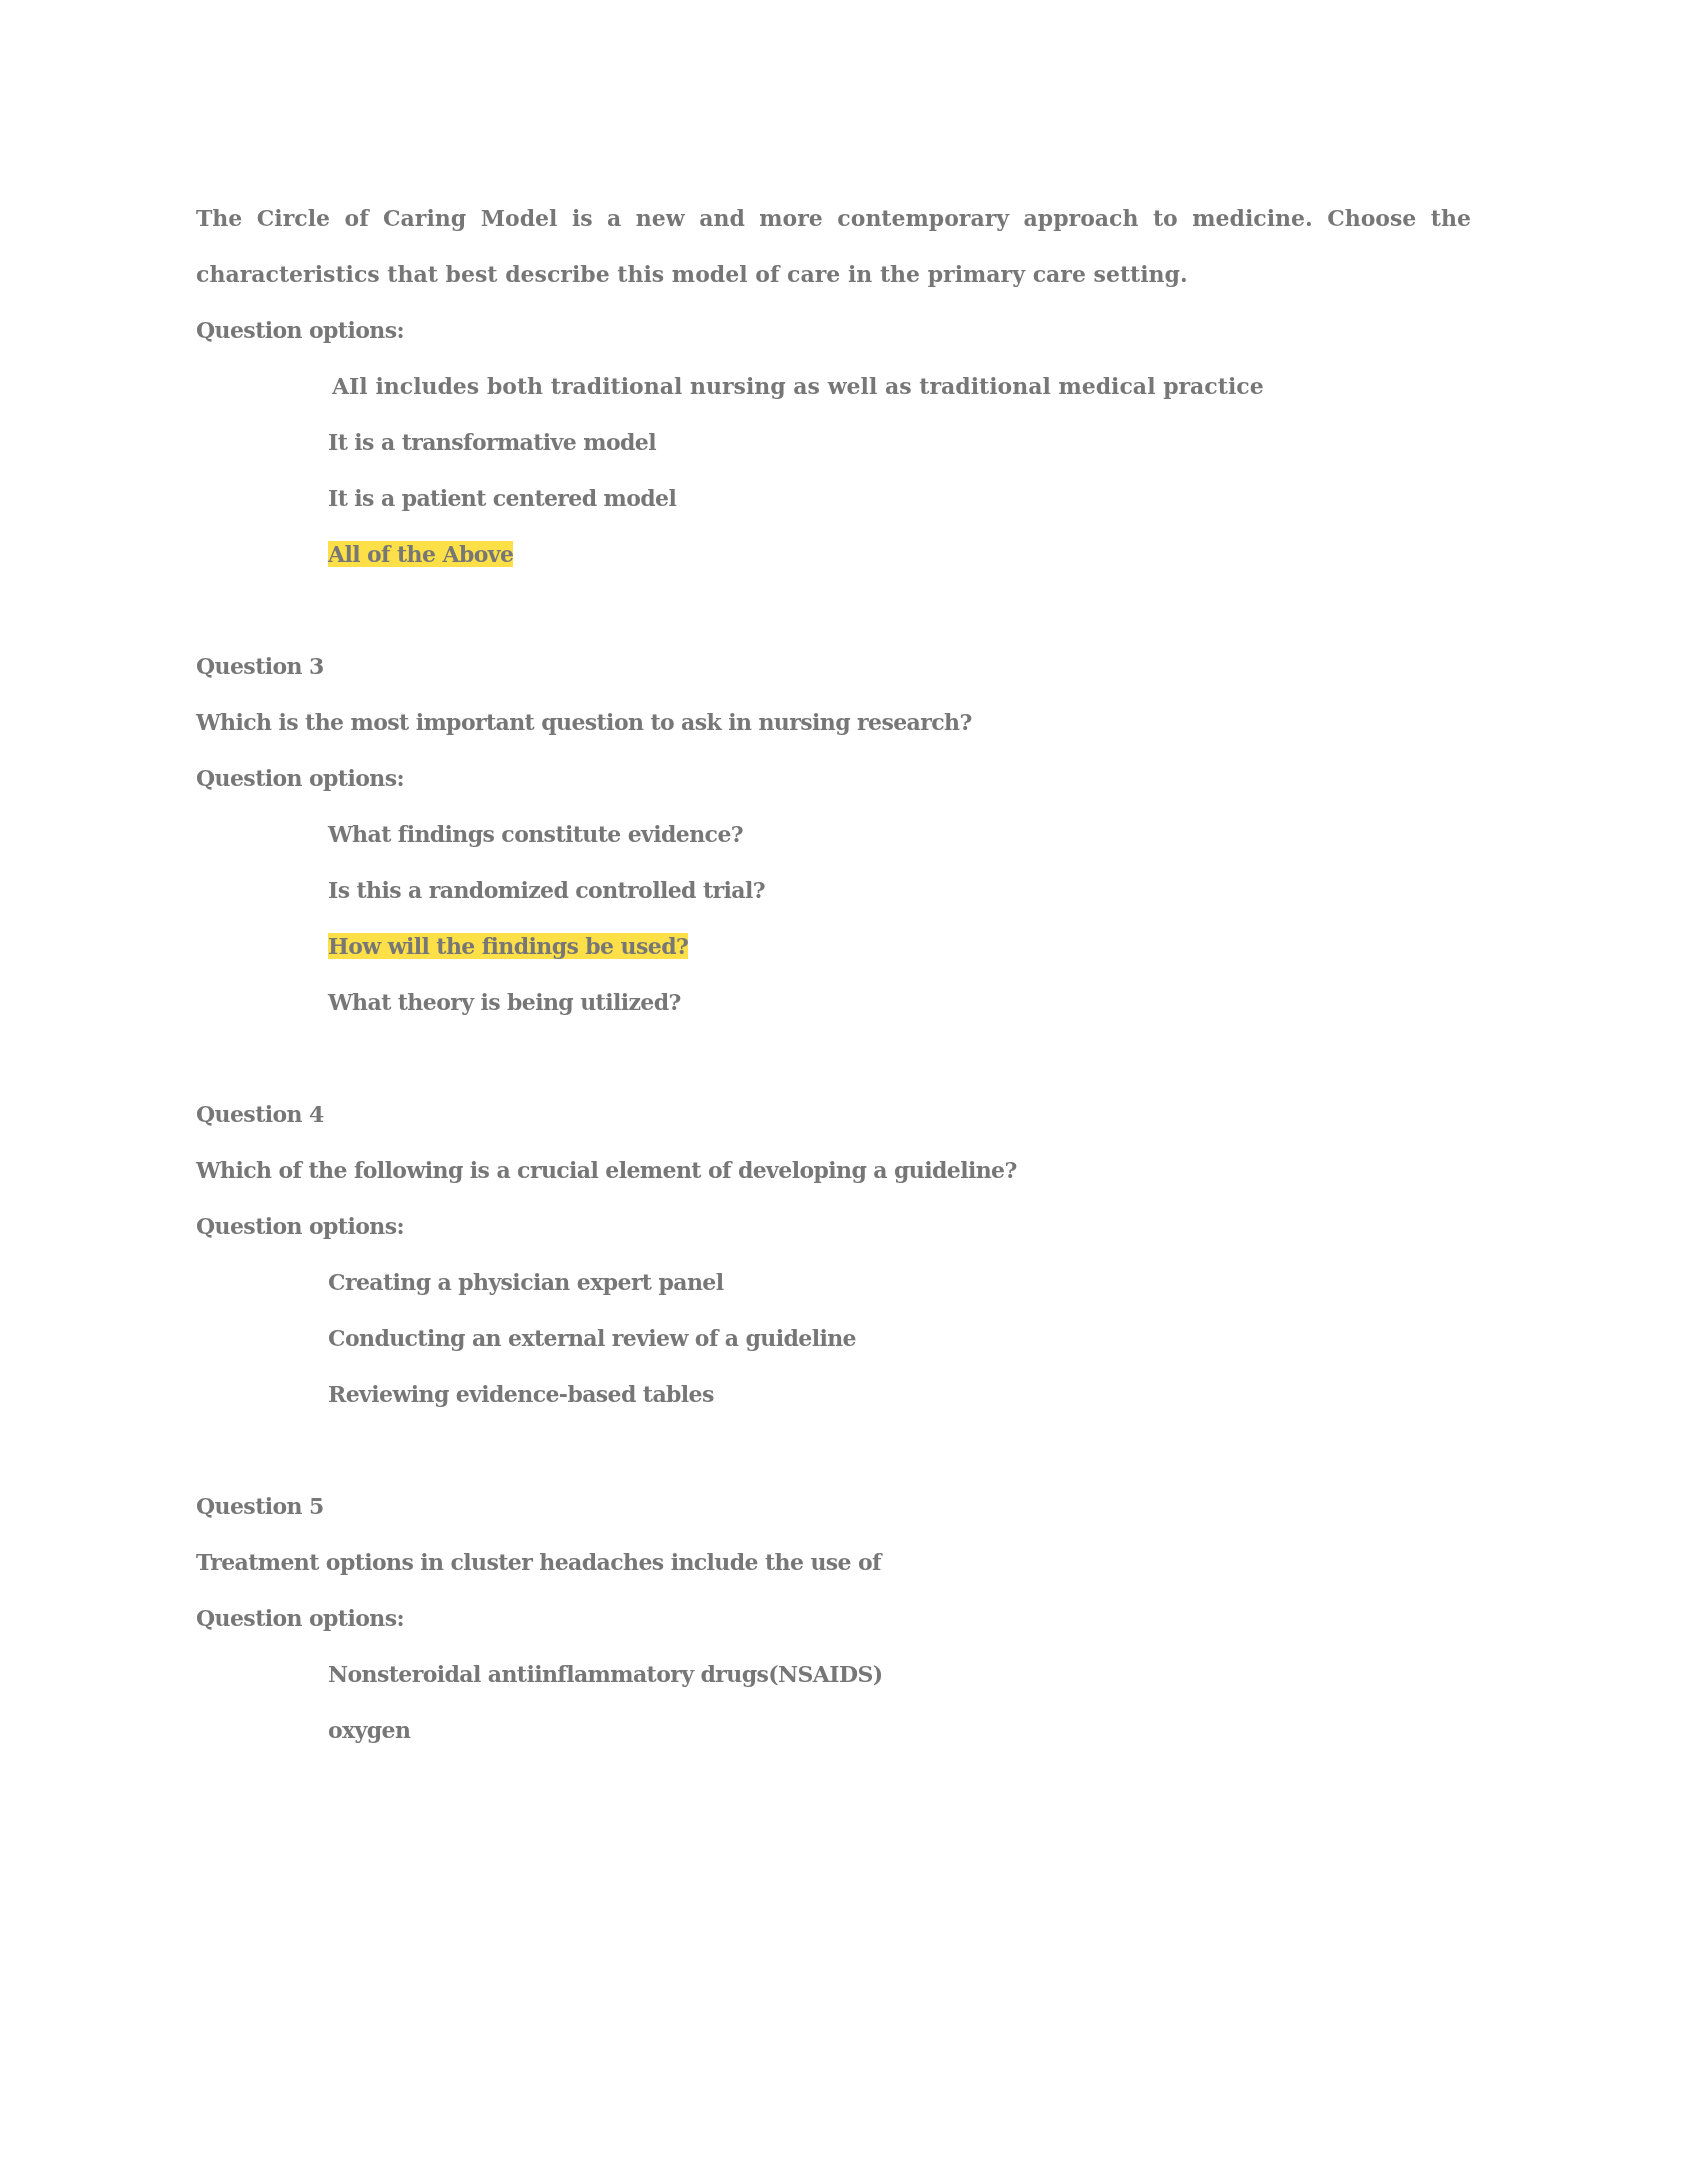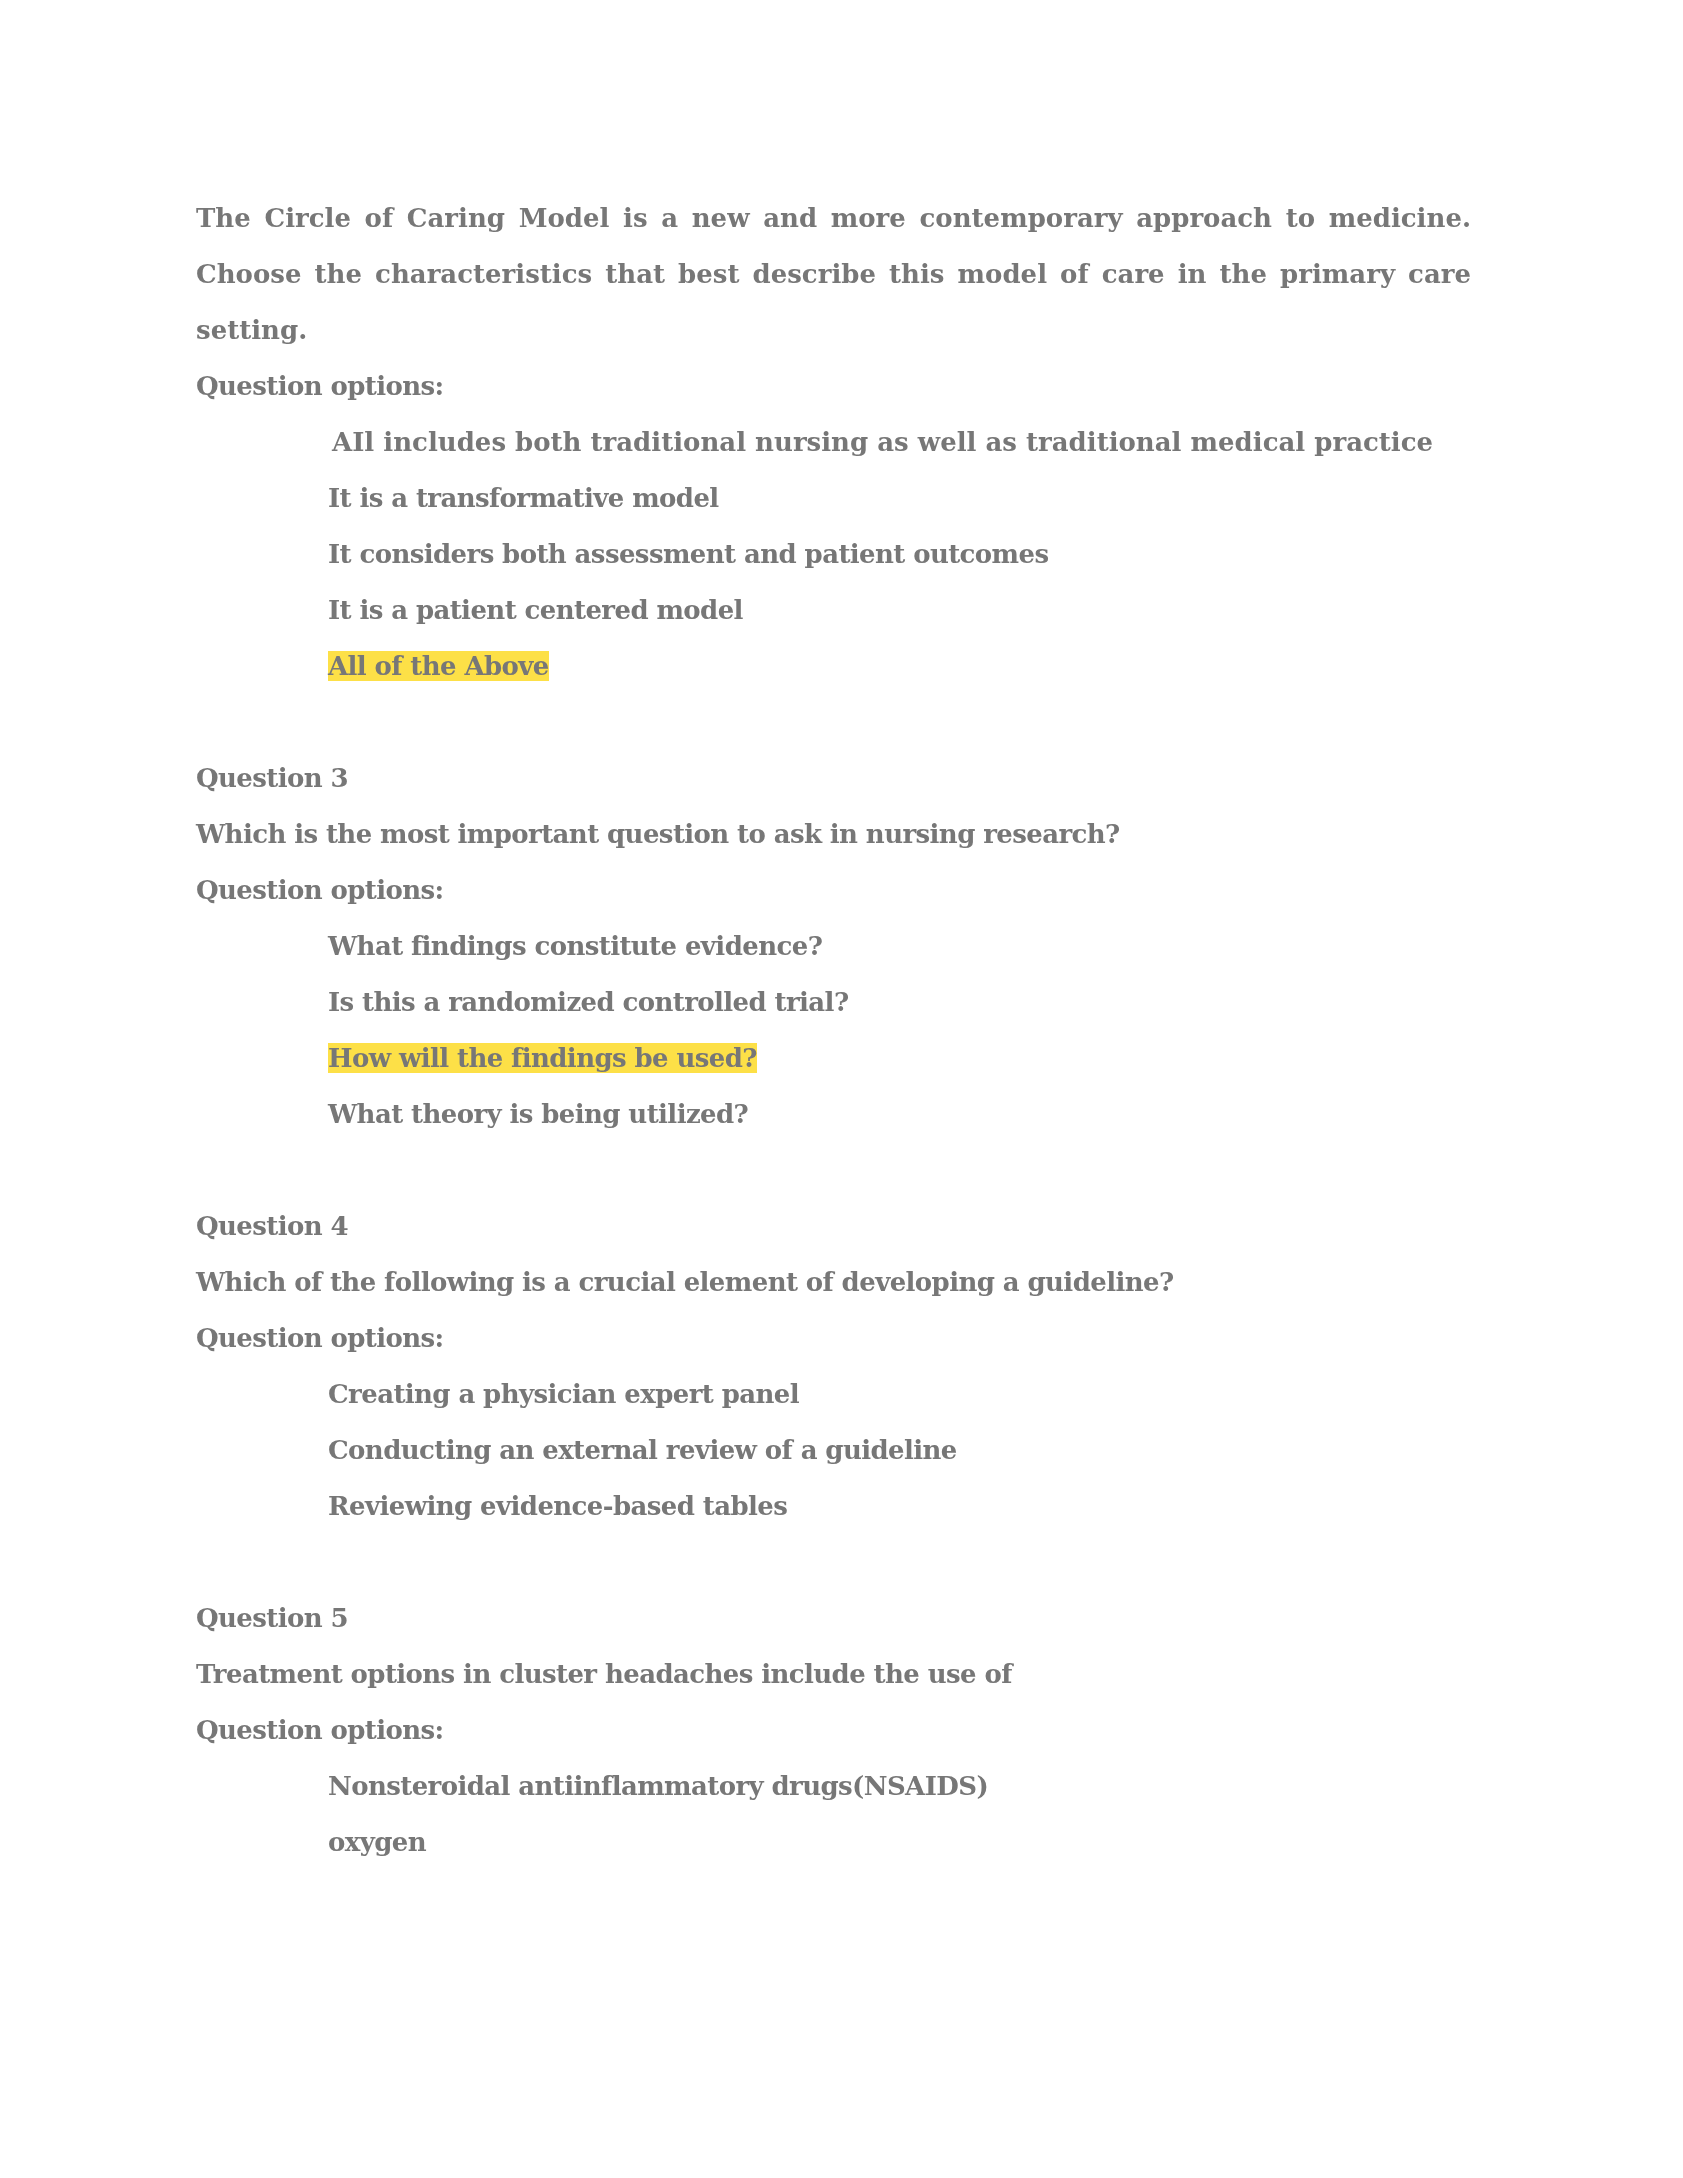--- a/index.html
+++ b/index.html
@@ -1,41 +1,40 @@
 <!DOCTYPE html>
 <html><head>
 <meta charset="utf-8">
 <style>
   html, body { margin: 0; padding: 0; background: #ffffff; }
   body { width: 1683px; height: 2178px; position: relative; overflow: hidden; }
   .page {
     position: absolute; left: 196px; top: 190px; width: 1275px;
     font-family: "DejaVu Serif", "Liberation Serif", serif;
     font-weight: bold; color: #777777;
-    font-size: 26px; line-height: 56px;
+    font-size: 22px; line-height: 56px;
     letter-spacing: -0.6px;
   }
   .p { margin: 0; }
   .justify { text-align: justify; text-align-last: left; letter-spacing: 0; }
   .first-indent { text-indent: 136px; }
   .opt { margin: 0; padding-left: 132px; }
   .hl { background: #fde047; }
   .gap { height: 56px; }
 </style>
 </head>
 <body>
 
 <div class="page">
 
   <section>
     <p class="p justify">The Circle of Caring Model is a new and more contemporary approach to medicine. Choose the characteristics that best describe this model of care in the primary care setting.</p>
     <p class="p">Question options:</p>
     <p class="p justify first-indent">AIl includes both traditional nursing as well as traditional medical practice</p>
     <p class="opt"><span>It is a transformative model</span></p>
-    <p class="opt"><span>It considers both assessment and patient outcomes</span></p>
     <p class="opt"><span>It is a patient centered model</span></p>
     <p class="opt"><span class="hl">All of the Above</span></p>
   </section>
 
   <div class="gap"></div>
 
   <section>
     <p class="p">Question 3</p>
     <p class="p">Which is the most important question to ask in nursing research?</p>
     <p class="p">Question options:</p>

